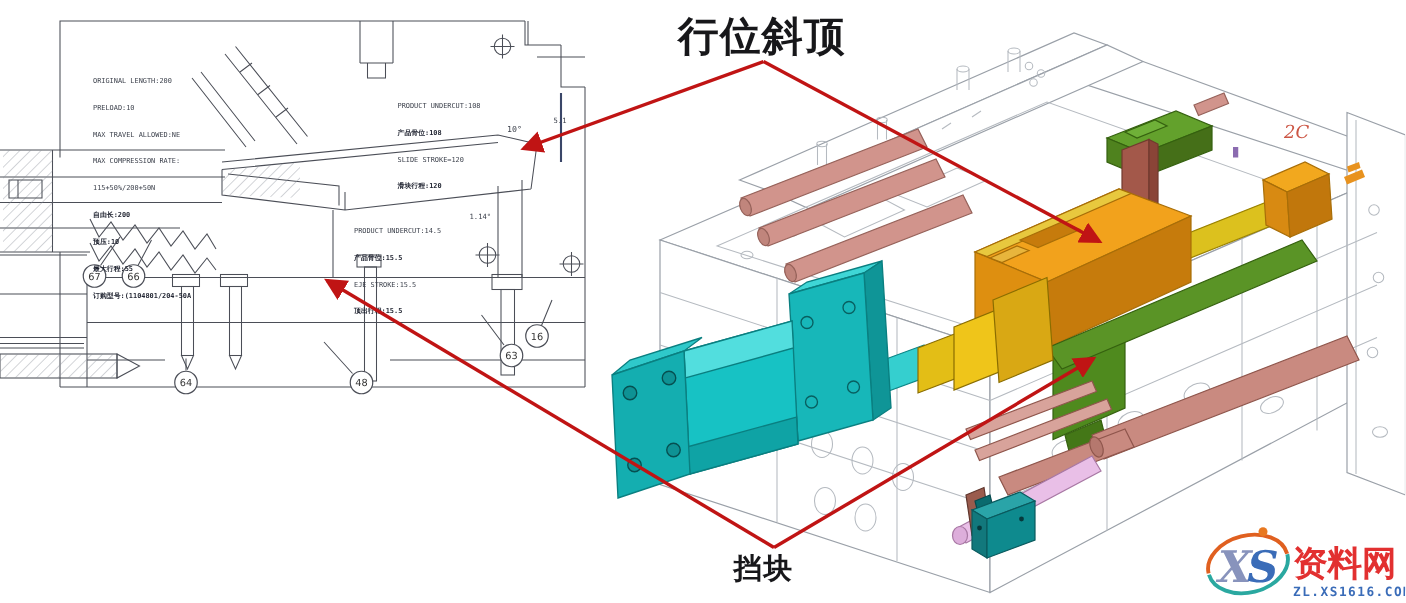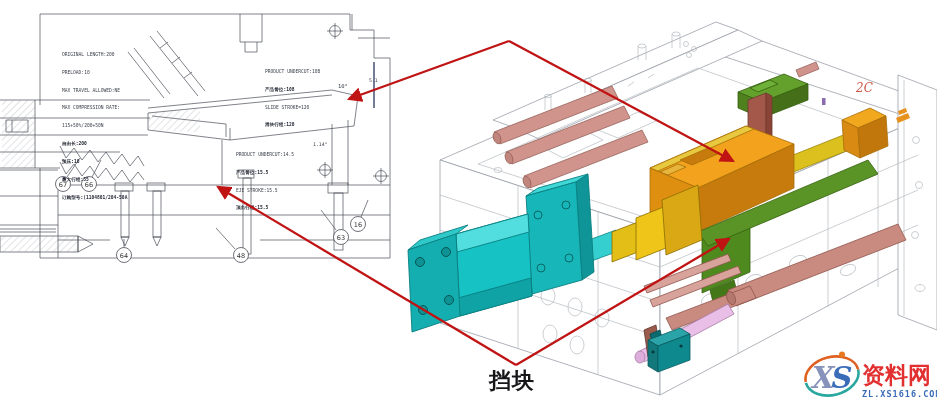--- a/index.html
+++ b/index.html
@@ -5,21 +5,21 @@
   html,body{margin:0;padding:0;background:#fff;}
   .canvas{position:relative;width:937px;height:402px;background:#fff;overflow:hidden;
           font-family:"DejaVu Sans",sans-serif;}
   svg{display:block;}
   .d2{position:absolute;left:0;top:0;z-index:10;}
   .d3{position:absolute;left:398px;top:0;z-index:20;}
   .arrows{position:absolute;left:0;top:0;z-index:50;pointer-events:none;}
   .biglabel{position:absolute;z-index:60;color:#17171a;font-weight:600;letter-spacing:1px;
             font-family:"DejaVu Sans",sans-serif;white-space:nowrap;}
   .label-top{left:452px;top:6px;font-size:27px;}
-  .label-bottom{left:489px;top:366px;font-size:22px;}
+  .label-bottom{left:489px;top:366px;font-size:19px;}
   .tbwrap{position:absolute;z-index:30;}
   .tb{transform:scale(.5);transform-origin:0 0;font:9.2px/1.3 "DejaVu Sans Mono",monospace;
       color:#3a3f4a;white-space:pre;width:300px;}
   .sb .tb div:nth-child(n+6){font-weight:700;color:#1f2330;}
   .cnbold .tb div:nth-child(2n){font-weight:700;color:#1f2330;}
   .watermark{position:absolute;left:790px;top:348px;z-index:70;text-decoration:underline;}
 </style>
 </head>
 <body>
 
@@ -332,20 +332,21 @@
       </marker>
     </defs>
     <g stroke="#c01414" stroke-width="2.3" fill="none">
       <line x1="509" y1="41" x2="349" y2="99" marker-end="url(#ah)"></line>
       <line x1="509" y1="41" x2="733" y2="161" marker-end="url(#ah)"></line>
       <line x1="516" y1="365" x2="218" y2="187" marker-end="url(#ah)"></line>
       <line x1="516" y1="365" x2="729" y2="239" marker-end="url(#ah)"></line>
     </g>
   </svg>
 
+  <div class="biglabel label-top">行位斜顶</div>
   <div class="biglabel label-bottom">挡块</div>
 
   <div class="watermark">
     <svg width="147" height="54" viewBox="0 0 147 54">
       <g transform="rotate(-14 42 28)" fill="none">
         <ellipse cx="42" cy="28" rx="27" ry="19" stroke="#2aa8a0" stroke-width="2.6" stroke-dasharray="72 74"></ellipse>
         <ellipse cx="42" cy="28" rx="27" ry="19" stroke="#e06020" stroke-width="2.6" stroke-dasharray="72 74" stroke-dashoffset="73"></ellipse>
       </g>
       <circle cx="52" cy="6.5" r="3" fill="#e87820"></circle>
       <text x="22" y="40" font-size="29" font-style="italic" font-weight="bold" font-family="DejaVu Serif, serif">

